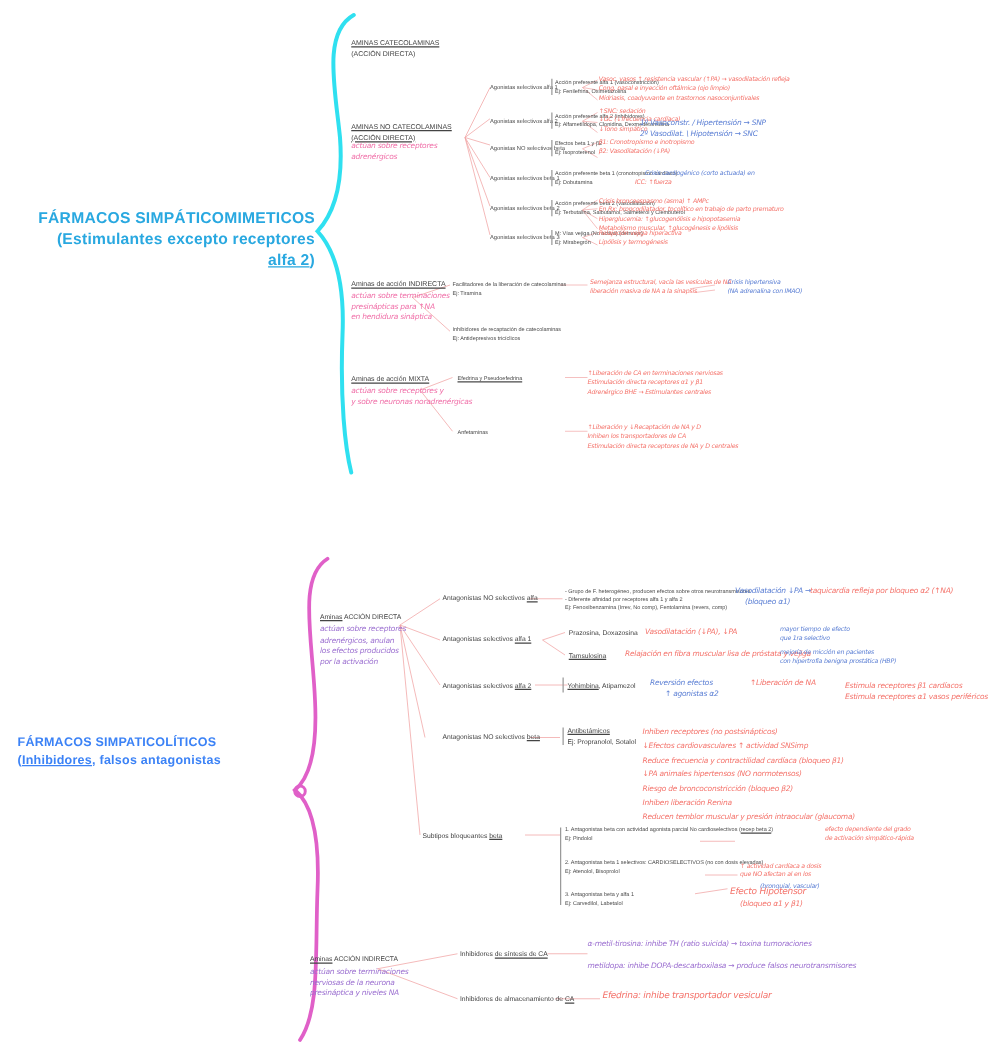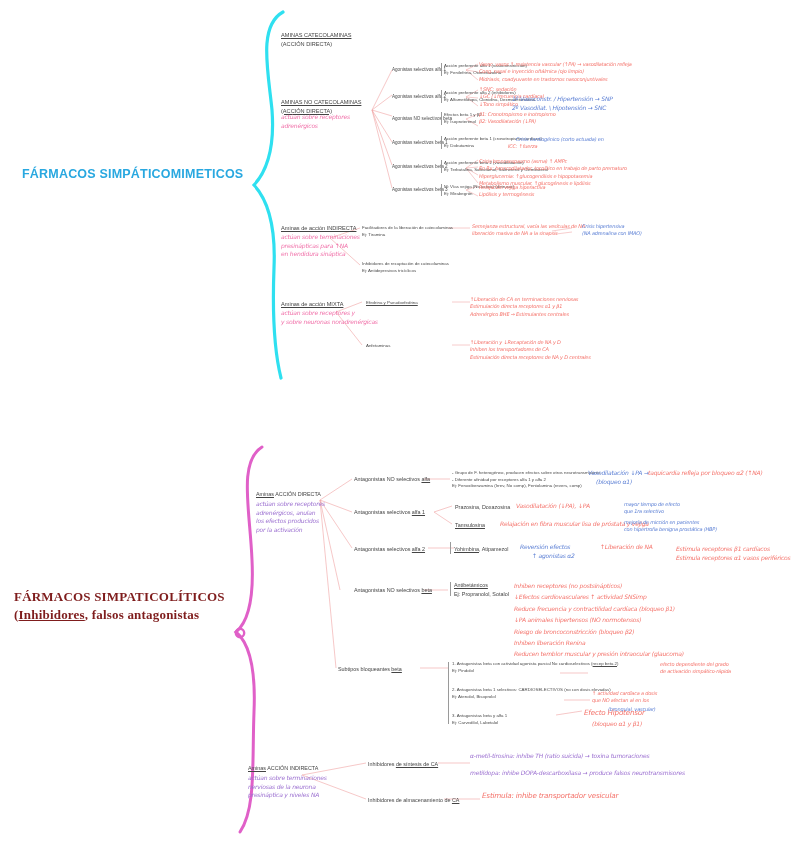--- a/index.html
+++ b/index.html
@@ -5,21 +5,21 @@
 <style>
   html,body{margin:0;padding:0;background:#ffffff;}
   body{width:796px;height:848px;position:relative;overflow:hidden;
        font-family:"Liberation Sans", sans-serif;color:#3a3a3a;}
   .canvas{position:absolute;left:0;top:0;width:796px;height:848px;}
   .abs{position:absolute;}
 
   
   .root-title{font-weight:bold;letter-spacing:.2px;line-height:1.35;}
   .root-cyan{color:#29a8e0;font-size:12.5px;}
-  .root-magenta{color:#7f1d1d;font-size:13px;font-family:Liberation Serif, serif;}
+  .root-magenta{color:#3b82f6;font-size:10px;}
   .u{text-decoration:underline;}
 
   
   .node{font-size:4.6px;line-height:1.5;color:#4a4a4a;white-space:nowrap;}
   .node.l2{font-size:4.4px;}
   .node-big{font-size:5.6px;line-height:1.55;color:#444;white-space:nowrap;}
   .node-lg{font-size:5.4px;line-height:1.6;color:#444;}
   .ul{text-decoration:underline;}
 
   
@@ -113,22 +113,25 @@
 
     <g stroke="#f0a3a3" stroke-width="0.55" fill="none">
       <path d="M448 228 L470 228"></path>
       <path d="M552 231 L572 228"></path>
       <path d="M452 302 L470 302"></path>
       <path d="M452 345 L470 345"></path>
       <path d="M556 234 L572 232"></path>
     </g>
   </svg>
 
-  <div class="abs root-title root-cyan" style="left:22px;top:166px;width:230px;">
+  <div class="abs root-title root-cyan" style="left:22px;top:166px;width:230px;text-align:right;">
     <div>FÁRMACOS SIMPÁTICOMIMETICOS</div>
+    <div>
+      <span>(Estimulantes excepto receptores </span><span class="u">alfa 2</span><span>)</span>
+    </div>
   </div>
 
   <div class="abs node-big" style="left:281px;top:31px;">
     <div class="ul">AMINAS CATECOLAMINAS</div>
     <div>(ACCIÓN DIRECTA)</div>
   </div>
 
   <div class="abs node-big" style="left:281px;top:98px;">
     <div class="ul">AMINAS NO CATECOLAMINAS</div>
     <div class="ul">(ACCIÓN DIRECTA)</div>
@@ -418,16 +421,16 @@
     <span>Inhibidores </span><span class="ul">de síntesis de CA</span>
   </div>
   <div class="abs hw hw-purple hw-m" style="left:470px;top:752px;">
     <div>α-metil-tirosina: inhibe TH (ratio suicida) → toxina tumoraciones</div>
     <div style="margin-top:8px;">metildopa: inhibe DOPA-descarboxilasa → produce falsos neurotransmisores</div>
   </div>
   <div class="abs node-lg" style="left:368px;top:796px;">
     <span>Inhibidores de almacenamiento de </span><span class="ul">CA</span>
   </div>
   <div class="abs hw hw-salmon hw-l" style="left:482px;top:791px;">
-    <span>Estimula: inhibe transportador vesicular</span>
+    <span>Efedrina: inhibe transportador vesicular</span>
   </div>
 
 </div>
 
 </body></html>

